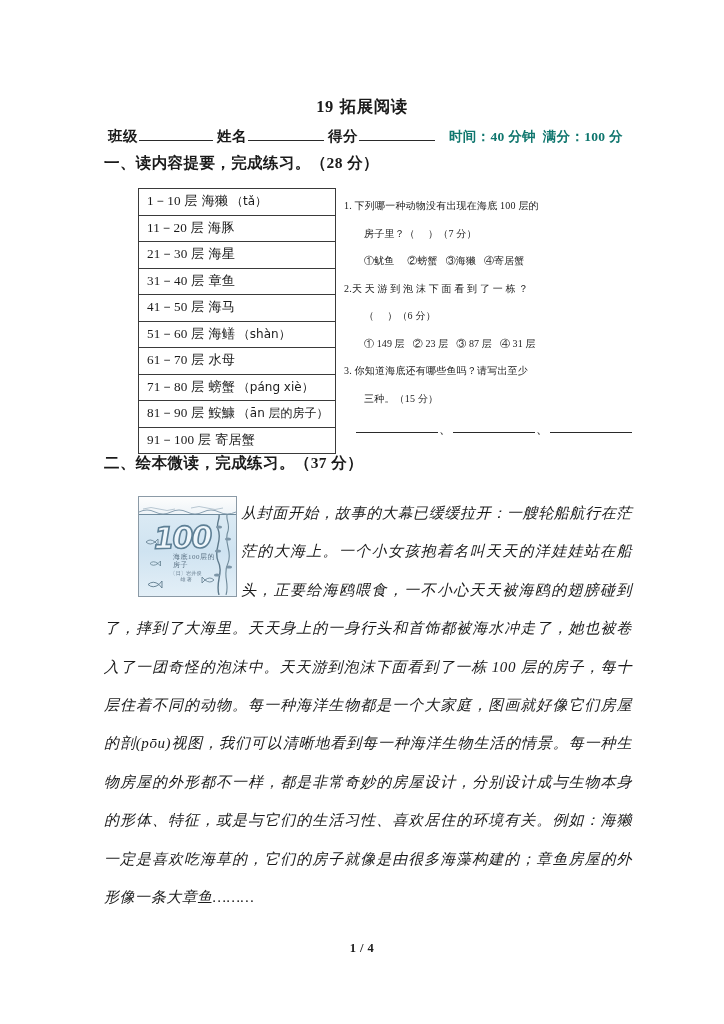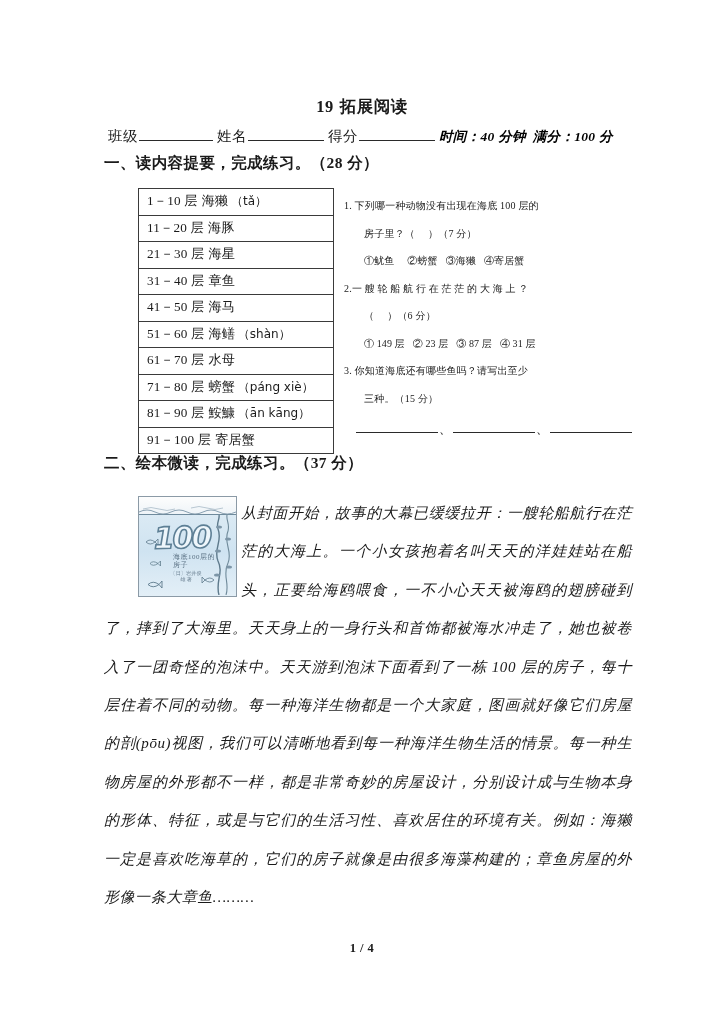--- a/index.html
+++ b/index.html
@@ -39,40 +39,39 @@
   .info-row {
     position: absolute;
     left: 108px; top: 127px;
     width: 520px;
     height: 20px;
     font-size: 14.5px;
     white-space: nowrap;
   }
   .info-field {
     display: inline-block;
-    font-weight: normal;
+    font-weight: bold;
     letter-spacing: 0.5px;
   }
   .info-blank {
     display: inline-block;
     border-bottom: 1.4px solid #2a2a2a;
     width: 74px;
     height: 13px;
     margin: 0 4px 0 1px;
     vertical-align: baseline;
   }
   .info-blank.w2 { width: 76px; }
   .info-meta {
     display: inline-block;
-    margin-left: 0;
-    color: #000000;
+    margin-left: 10px;
+    color: #0f766e;
     font-weight: bold;
     font-size: 13.5px;
     letter-spacing: 0.3px;
-    font-style: italic;
   }
   .info-meta .sep { display:inline-block; width:7px; }
 
   
   .section-heading {
     position: absolute;
     font-size: 15.5px;
     font-weight: bold;
     letter-spacing: 0.4px;
     white-space: nowrap;
@@ -265,33 +264,33 @@
       <tr>
           <td><span class="rng">51－60 层</span><span class="ani">海鳝</span><span class="pin">（shàn）</span></td>
         </tr>
       <tr>
           <td><span class="rng">61－70 层</span><span class="ani">水母</span><span class="pin"></span></td>
         </tr>
       <tr>
           <td><span class="rng">71－80 层</span><span class="ani">螃蟹</span><span class="pin">（páng xiè）</span></td>
         </tr>
       <tr>
-          <td><span class="rng">81－90 层</span><span class="ani">鮟鱇</span><span class="pin">（ān kāng）</span></td>
+          <td><span class="rng">81－90 层</span><span class="ani">鮟鱇</span><span class="pin">（ān 层的房子）</span></td>
         </tr>
       <tr>
           <td><span class="rng">91－100 层</span><span class="ani">寄居蟹</span><span class="pin"></span></td>
         </tr>
     </tbody>
   </table>
 
   <div class="qcol">
     <div class="qline">1. 下列哪一种动物没有出现在海底 100 层的</div>
     <div class="qline indent"><span>房子里？（</span><span class="sp"></span><span>）（7 分）</span></div>
     <div class="qline opts"><span>①鱿鱼</span><span class="sp"></span><span>②螃蟹</span><span class="spn"></span><span>③海獭</span><span class="spn"></span><span>④寄居蟹</span></div>
-    <div class="qline"><span>2.</span><span class="q2text">一艘轮船航行在茫茫的大海上？</span></div>
+    <div class="qline"><span>2.</span><span class="q2text">天天游到泡沫下面看到了一栋？</span></div>
     <div class="qline indent"><span>（</span><span class="sp"></span><span>）（6 分）</span></div>
     <div class="qline opts"><span>① 149 层</span><span class="spn"></span><span>② 23 层</span><span class="spn"></span><span>③ 87 层</span><span class="spn"></span><span>④ 31 层</span></div>
     <div class="qline">3. 你知道海底还有哪些鱼吗？请写出至少</div>
     <div class="qline indent">三种。（15 分）</div>
   </div>
 
   <div class="ans-lines">
     <span class="ans-blank"></span><span class="ans-sep">、</span><span class="ans-blank"></span><span class="ans-sep">、</span><span class="ans-blank"></span>
   </div>
 

